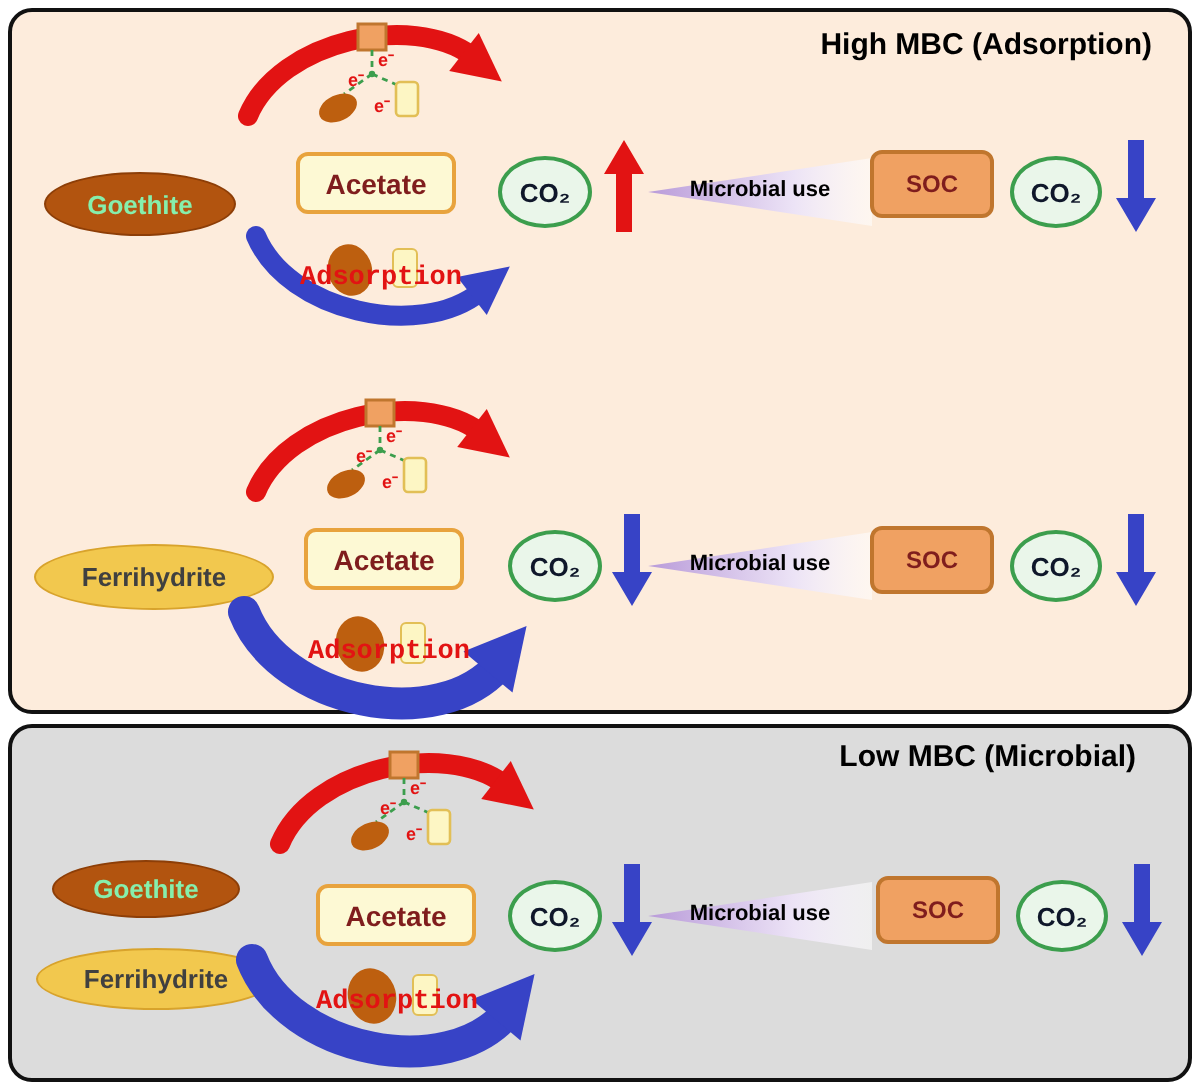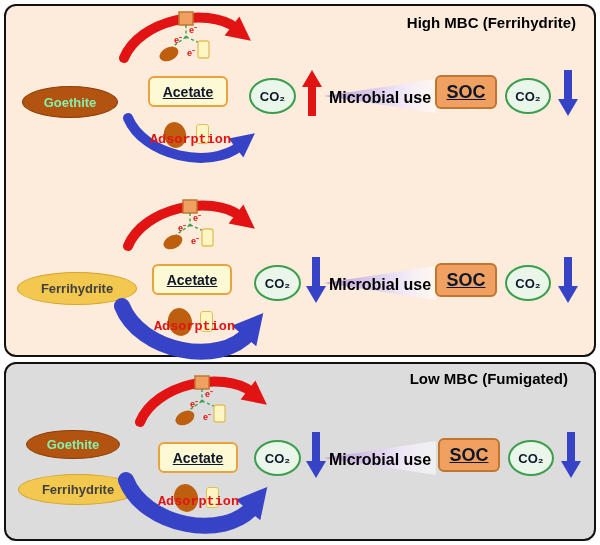--- a/index.html
+++ b/index.html
@@ -13,33 +13,33 @@
   .panel-title { position:absolute; font-weight:bold; font-size:15px; color:#000; white-space:nowrap; }
 
   .abs-svg { position:absolute; }
 
   .ellipse-label { position:absolute; border-radius:50%; display:flex; align-items:center; justify-content:center;
                    font-weight:bold; white-space:nowrap; }
   .goethite { background:var(--goethite); border:1.5px solid var(--goethite-border); color:#86efac; font-size:13px; }
   .ferrihydrite { background:var(--ferrihydrite); border:1.5px solid var(--ferrihydrite-border); color:#404040; font-size:13px; }
 
   .box-label { position:absolute; display:flex; align-items:center; justify-content:center;
-               font-weight:bold; border-radius:6px; color:#0f172a;text-decoration:underline; }
+               font-weight:bold; border-radius:6px; color:#7f1d1d; }
   .acetate { background:var(--acetate-bg); border:2px solid var(--acetate-border); font-size:14px; }
-  .soc { background:var(--soc-bg); border:2px solid var(--soc-border); font-size:18px; }
+  .soc { background:var(--soc-bg); border:2px solid var(--soc-border); font-size:12px; }
 
   .co2 { position:absolute; border-radius:50%; background:var(--co2-bg); border:2px solid var(--co2-border);
          display:flex; align-items:center; justify-content:center; font-weight:bold; font-size:13px; color:#0f172a; }
 
   .adsorption { position:absolute; color:var(--red); font-weight:bold; font-size:13.5px; z-index:6; white-space:nowrap;font-family:Liberation Mono, monospace; }
   .blob { position:absolute; background:var(--microbe); border-radius:50%; transform:rotate(-15deg); z-index:4; }
   .palebox { position:absolute; background:var(--pale-rect); border:1.5px solid var(--pale-rect-border);
              border-radius:3px; z-index:4; }
 
-  .wedge-text { position:absolute; font-weight:bold; font-size:16px; color:#000; z-index:5; text-align:center; }
+  .wedge-text { position:absolute; font-weight:bold; font-size:11px; color:#000; z-index:5; text-align:center; }
 
   .stroke-red  { stroke:var(--red);  fill:none; stroke-linecap:round; }
   .stroke-blue { stroke:var(--blue); fill:none; stroke-linecap:round; }
   .fill-red  { fill:var(--red); }
   .fill-blue { fill:var(--blue); }
   .sq { fill:var(--soc-bg); stroke:var(--soc-border); stroke-width:1.5; }
   .dashes { stroke:var(--green); stroke-dasharray:3 2.5; stroke-width:1.4; fill:none; }
   .microbe-fill { fill:var(--microbe); }
   .pale-fill { fill:var(--pale-rect); stroke:var(--pale-rect-border); stroke-width:1.3; }
   .edot { fill:var(--green); }
@@ -54,21 +54,21 @@
       <stop offset="0" style="stop-color:var(--wedge)"></stop>
       <stop offset="0.65" style="stop-color:#ece3f6"></stop>
       <stop offset="1" style="stop-color:#ffffff;stop-opacity:0.55"></stop>
     </linearGradient>
   </defs>
 </svg>
 
 <div class="page">
 
   <div class="panel panel-top">
-    <div class="panel-title" style="top:8px; right:18px;">High MBC (Ferrihydrite)</div>
+    <div class="panel-title" style="top:8px; right:18px;">High MBC (Adsorption)</div>
 
     <svg class="abs-svg" style="left:108px;top:2px;" width="145" height="62" viewBox="0 0 145 62">
       <path class="stroke-red" stroke-width="10" d="M 10,50 C 26,12 92,-2 122,20"></path>
       <polygon class="fill-red" points="0,-12 24,0 0,12" transform="translate(118,18) rotate(38)"></polygon>
     </svg>
 
     <svg class="abs-svg" style="left:146px;top:4px;" width="70" height="58" viewBox="0 0 70 58">
       <rect class="sq" x="27" y="2" width="14" height="13"></rect>
       <path class="dashes" d="M 34,15 L 34,27 M 34,27 L 20,37 M 34,27 L 50,34"></path>
       <circle class="edot" cx="34" cy="27" r="1.6"></circle>
@@ -146,21 +146,21 @@
     <div class="wedge-text" style="left:318px;top:270px;width:112px;">Microbial use</div>
 
     <div class="box-label soc" style="left:429px;top:257px;width:62px;height:34px;">SOC</div>
     <div class="co2" style="left:499px;top:259px;width:46px;height:36px;">CO₂</div>
     <svg class="abs-svg" style="left:552px;top:251px;" width="20" height="46" viewBox="0 0 20 46">
       <polygon class="fill-blue" points="10,46 20,29 14,29 14,0 6,0 6,29 0,29"></polygon>
     </svg>
   </div>
 
   <div class="panel panel-bottom">
-    <div class="panel-title" style="top:6px; right:26px;">Low MBC (Fumigated)</div>
+    <div class="panel-title" style="top:6px; right:26px;">Low MBC (Microbial)</div>
 
     <svg class="abs-svg" style="left:124px;top:8px;" width="145" height="62" viewBox="0 0 145 62">
       <path class="stroke-red" stroke-width="10" d="M 10,50 C 26,12 92,-2 122,20"></path>
       <polygon class="fill-red" points="0,-12 24,0 0,12" transform="translate(118,18) rotate(38)"></polygon>
     </svg>
 
     <svg class="abs-svg" style="left:162px;top:10px;" width="70" height="58" viewBox="0 0 70 58">
       <rect class="sq" x="27" y="2" width="14" height="13"></rect>
       <path class="dashes" d="M 34,15 L 34,27 M 34,27 L 20,37 M 34,27 L 50,34"></path>
       <circle class="edot" cx="34" cy="27" r="1.6"></circle>

